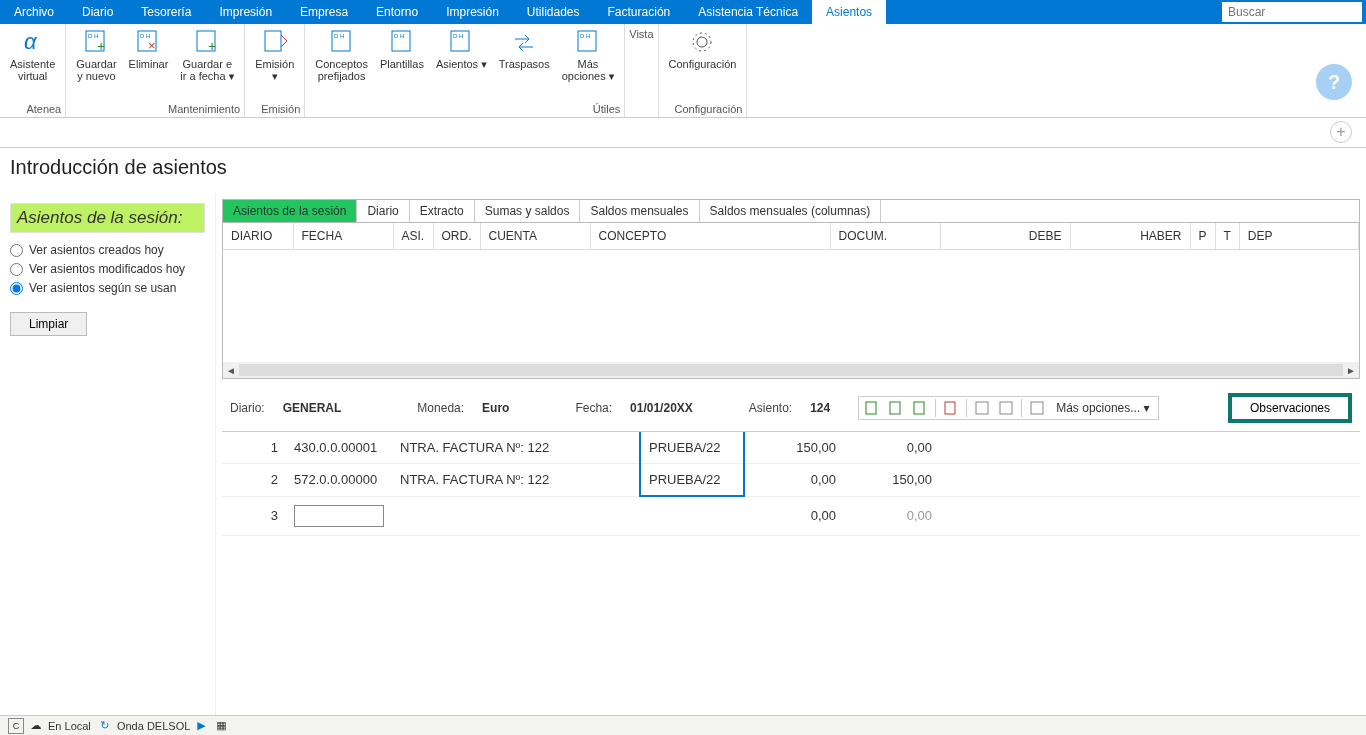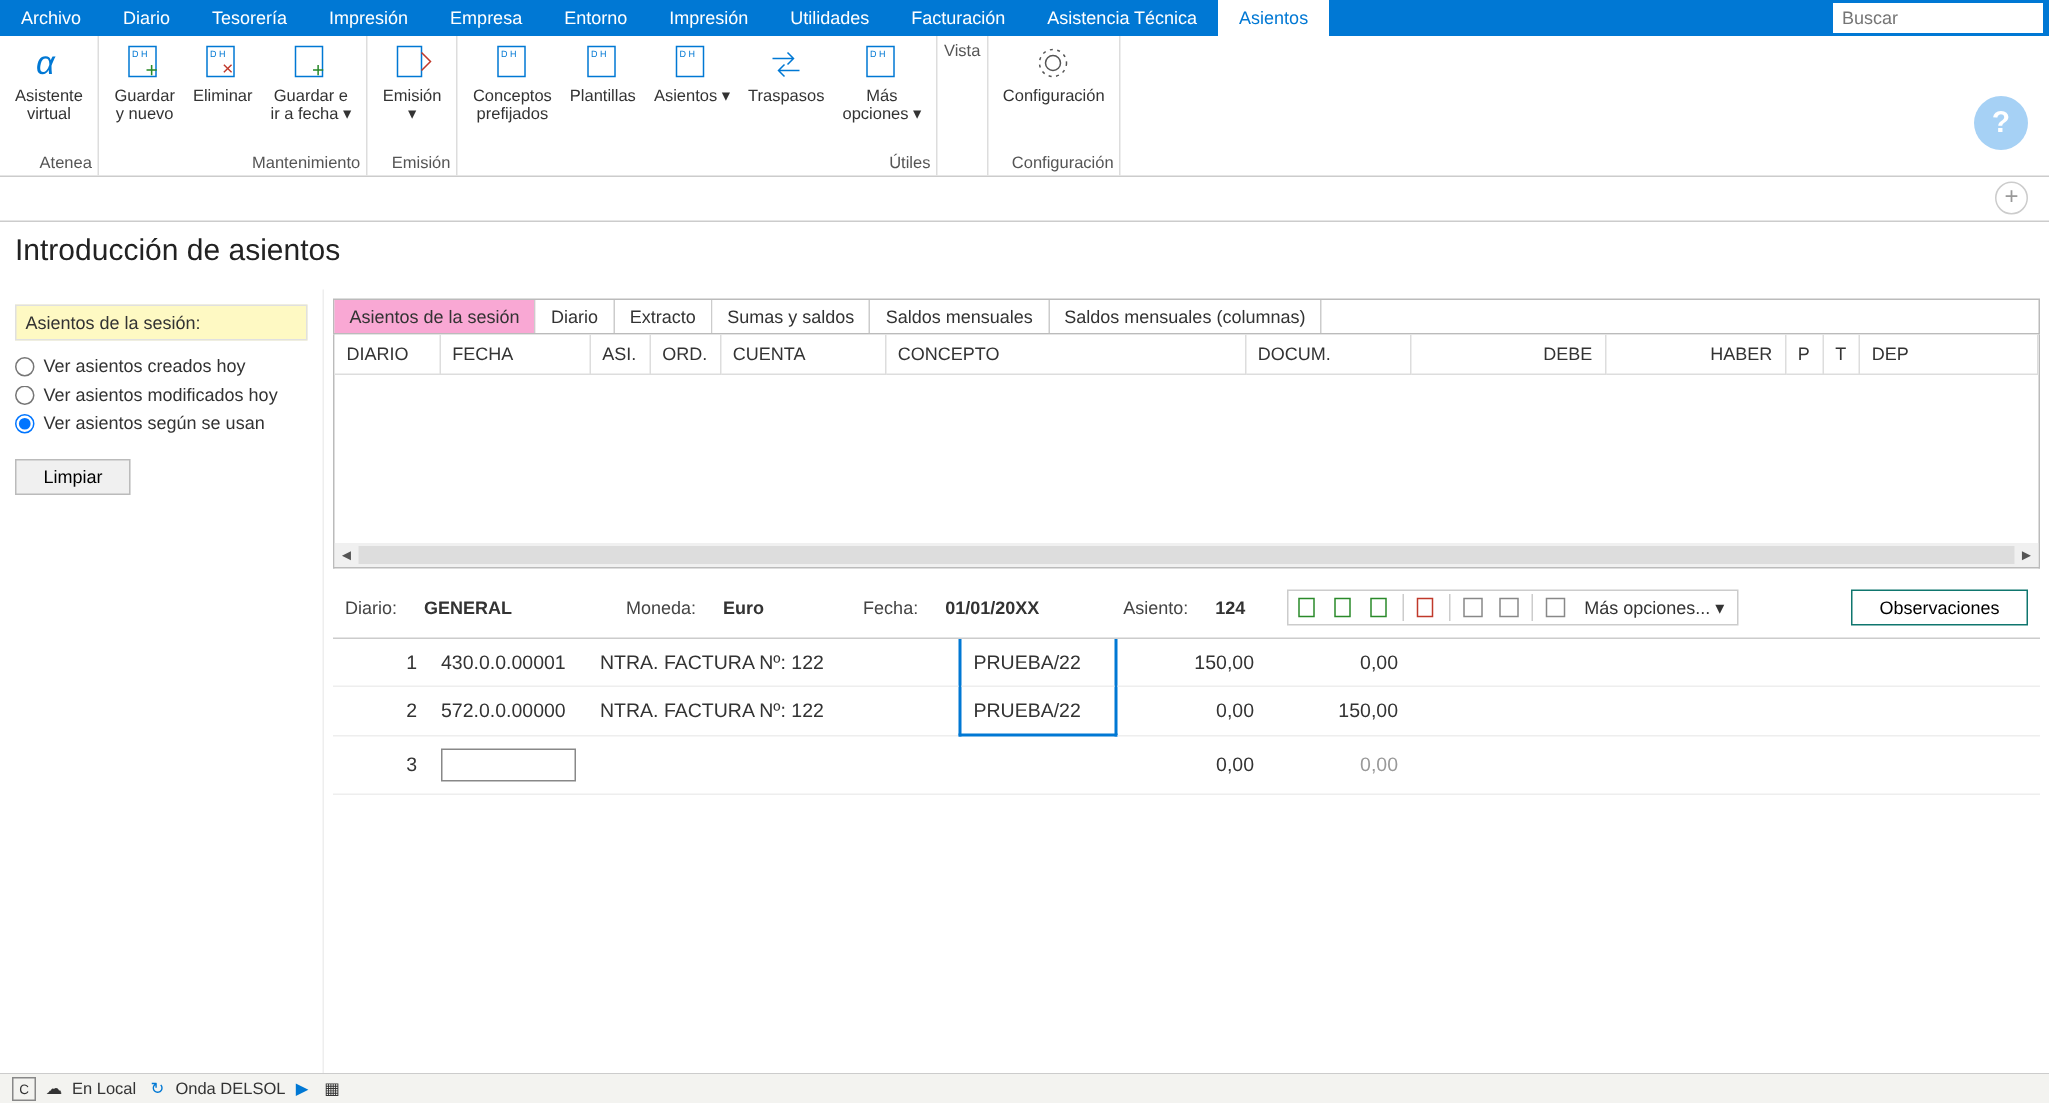--- a/index.html
+++ b/index.html
@@ -30,51 +30,51 @@
 
 .doc-tabs { display: flex; align-items: flex-end; padding-left: 8px; height: 24px; margin-top: 5px; }
 .doc-tab { padding: 4px 12px; font-size: 12px; color: #444; border: 1px solid transparent; border-bottom: none; cursor: pointer; }
 .doc-tab.active { border-color: #bbb; background: #fff; border-radius: 4px 4px 0 0; }
 .doc-tab .close { margin-left: 6px; color: #666; }
 
 
 .main { display: flex; height: calc(735px - 24px - 94px - 30px - 20px); }
 .left-panel { width: 216px; padding: 10px 10px; border-right: 1px solid #eee; }
 .page-title { font-size: 20px; font-weight: 400; color: #222; padding: 8px 0 14px 10px; }
-.session-label { background: #fef9c3; padding: 4px 6px; font-size: 12px; margin-bottom: 10px; border: 1px solid #e0e0e0; }
+.session-label { background: #bef264; padding: 4px 6px; font-size: 17px; margin-bottom: 10px; border: 1px solid #e0e0e0; font-style: italic; }
 .radio-row { display: flex; align-items: center; margin: 5px 0; font-size: 12px; cursor: pointer; }
 .radio-row input { margin-right: 6px; }
 .btn-limpiar { margin-top: 12px; padding: 4px 18px; background: #f0f0f0; border: 1px solid #bbb; font-size: 12px; cursor: pointer; }
 
 .right-panel { flex: 1; padding: 6px 6px 0 6px; display: flex; flex-direction: column; }
 
 
 .inner-tabs { display: flex; border: 1px solid #bbb; }
 .inner-tab { padding: 4px 10px; font-size: 12px; border-right: 1px solid #ccc; cursor: pointer; background: #fff; }
-.inner-tab.active { background: #f9a8d4; }
+.inner-tab.active { background: #22c55e; }
 
 
 .upper-grid { border: 1px solid #bbb; border-top: none; height: 156px; overflow: hidden; position: relative; }
 .upper-grid table { width: 100%; border-collapse: collapse; }
 .upper-grid th { text-align: left; font-weight: 400; padding: 6px 8px; border-right: 1px solid #ddd; border-bottom: 1px solid #ddd; font-size: 12px; background: #fff; }
 .upper-grid th.right { text-align: right; }
 .upper-scroll { position: absolute; bottom: 0; left: 0; right: 0; height: 16px; background: #f0f0f0; display: flex; align-items: center; }
 .upper-scroll .arrow { width: 16px; text-align: center; color: #555; cursor: pointer; font-size: 10px; }
 .upper-scroll .track { flex: 1; background: #ddd; height: 12px; }
 
 
 .info-bar { display: flex; align-items: center; padding: 14px 8px 8px 8px; font-size: 12px; gap: 18px; }
 .info-bar .lbl { color: #444; }
 .info-bar .val { font-weight: bold; }
 .info-bar .spacer2 { flex: 0 0 auto; }
 .toolbar-icons { display: flex; align-items: center; border: 1px solid #ccc; padding: 2px 4px; gap: 6px; margin-left: 10px; }
 .toolbar-icons .ticon { width: 18px; height: 18px; cursor: pointer; display: flex; align-items: center; justify-content: center; }
 .toolbar-icons .sep { width: 1px; height: 18px; background: #ccc; }
 .toolbar-icons .more { font-size: 12px; padding: 0 4px; cursor: pointer; }
-.btn-obs { margin-left: auto; padding: 4px 18px; border: 1px solid #0f766e; background: #fff; font-size: 12px; cursor: pointer; }
+.btn-obs { margin-left: auto; padding: 4px 18px; border: 4px solid #0f766e; background: #fff; font-size: 12px; cursor: pointer; }
 
 
 .lower-grid { border-top: 1px solid #ccc; }
 .lower-grid table { width: 100%; border-collapse: collapse; }
 .lower-grid th { text-align: left; font-weight: 400; padding: 6px 8px; border-right: 1px solid #ddd; border-bottom: 1px solid #ddd; font-size: 13px; }
 .lower-grid th:first-child { font-weight: bold; }
 .lower-grid td { padding: 8px 8px; border-bottom: 1px solid #eee; font-size: 13px; }
 .lower-grid th.right, .lower-grid td.right { text-align: right; }
 .cell-input { border: 1px solid #888; width: 90px; height: 22px; padding: 0 4px; }
 .grey { color: #999; }

